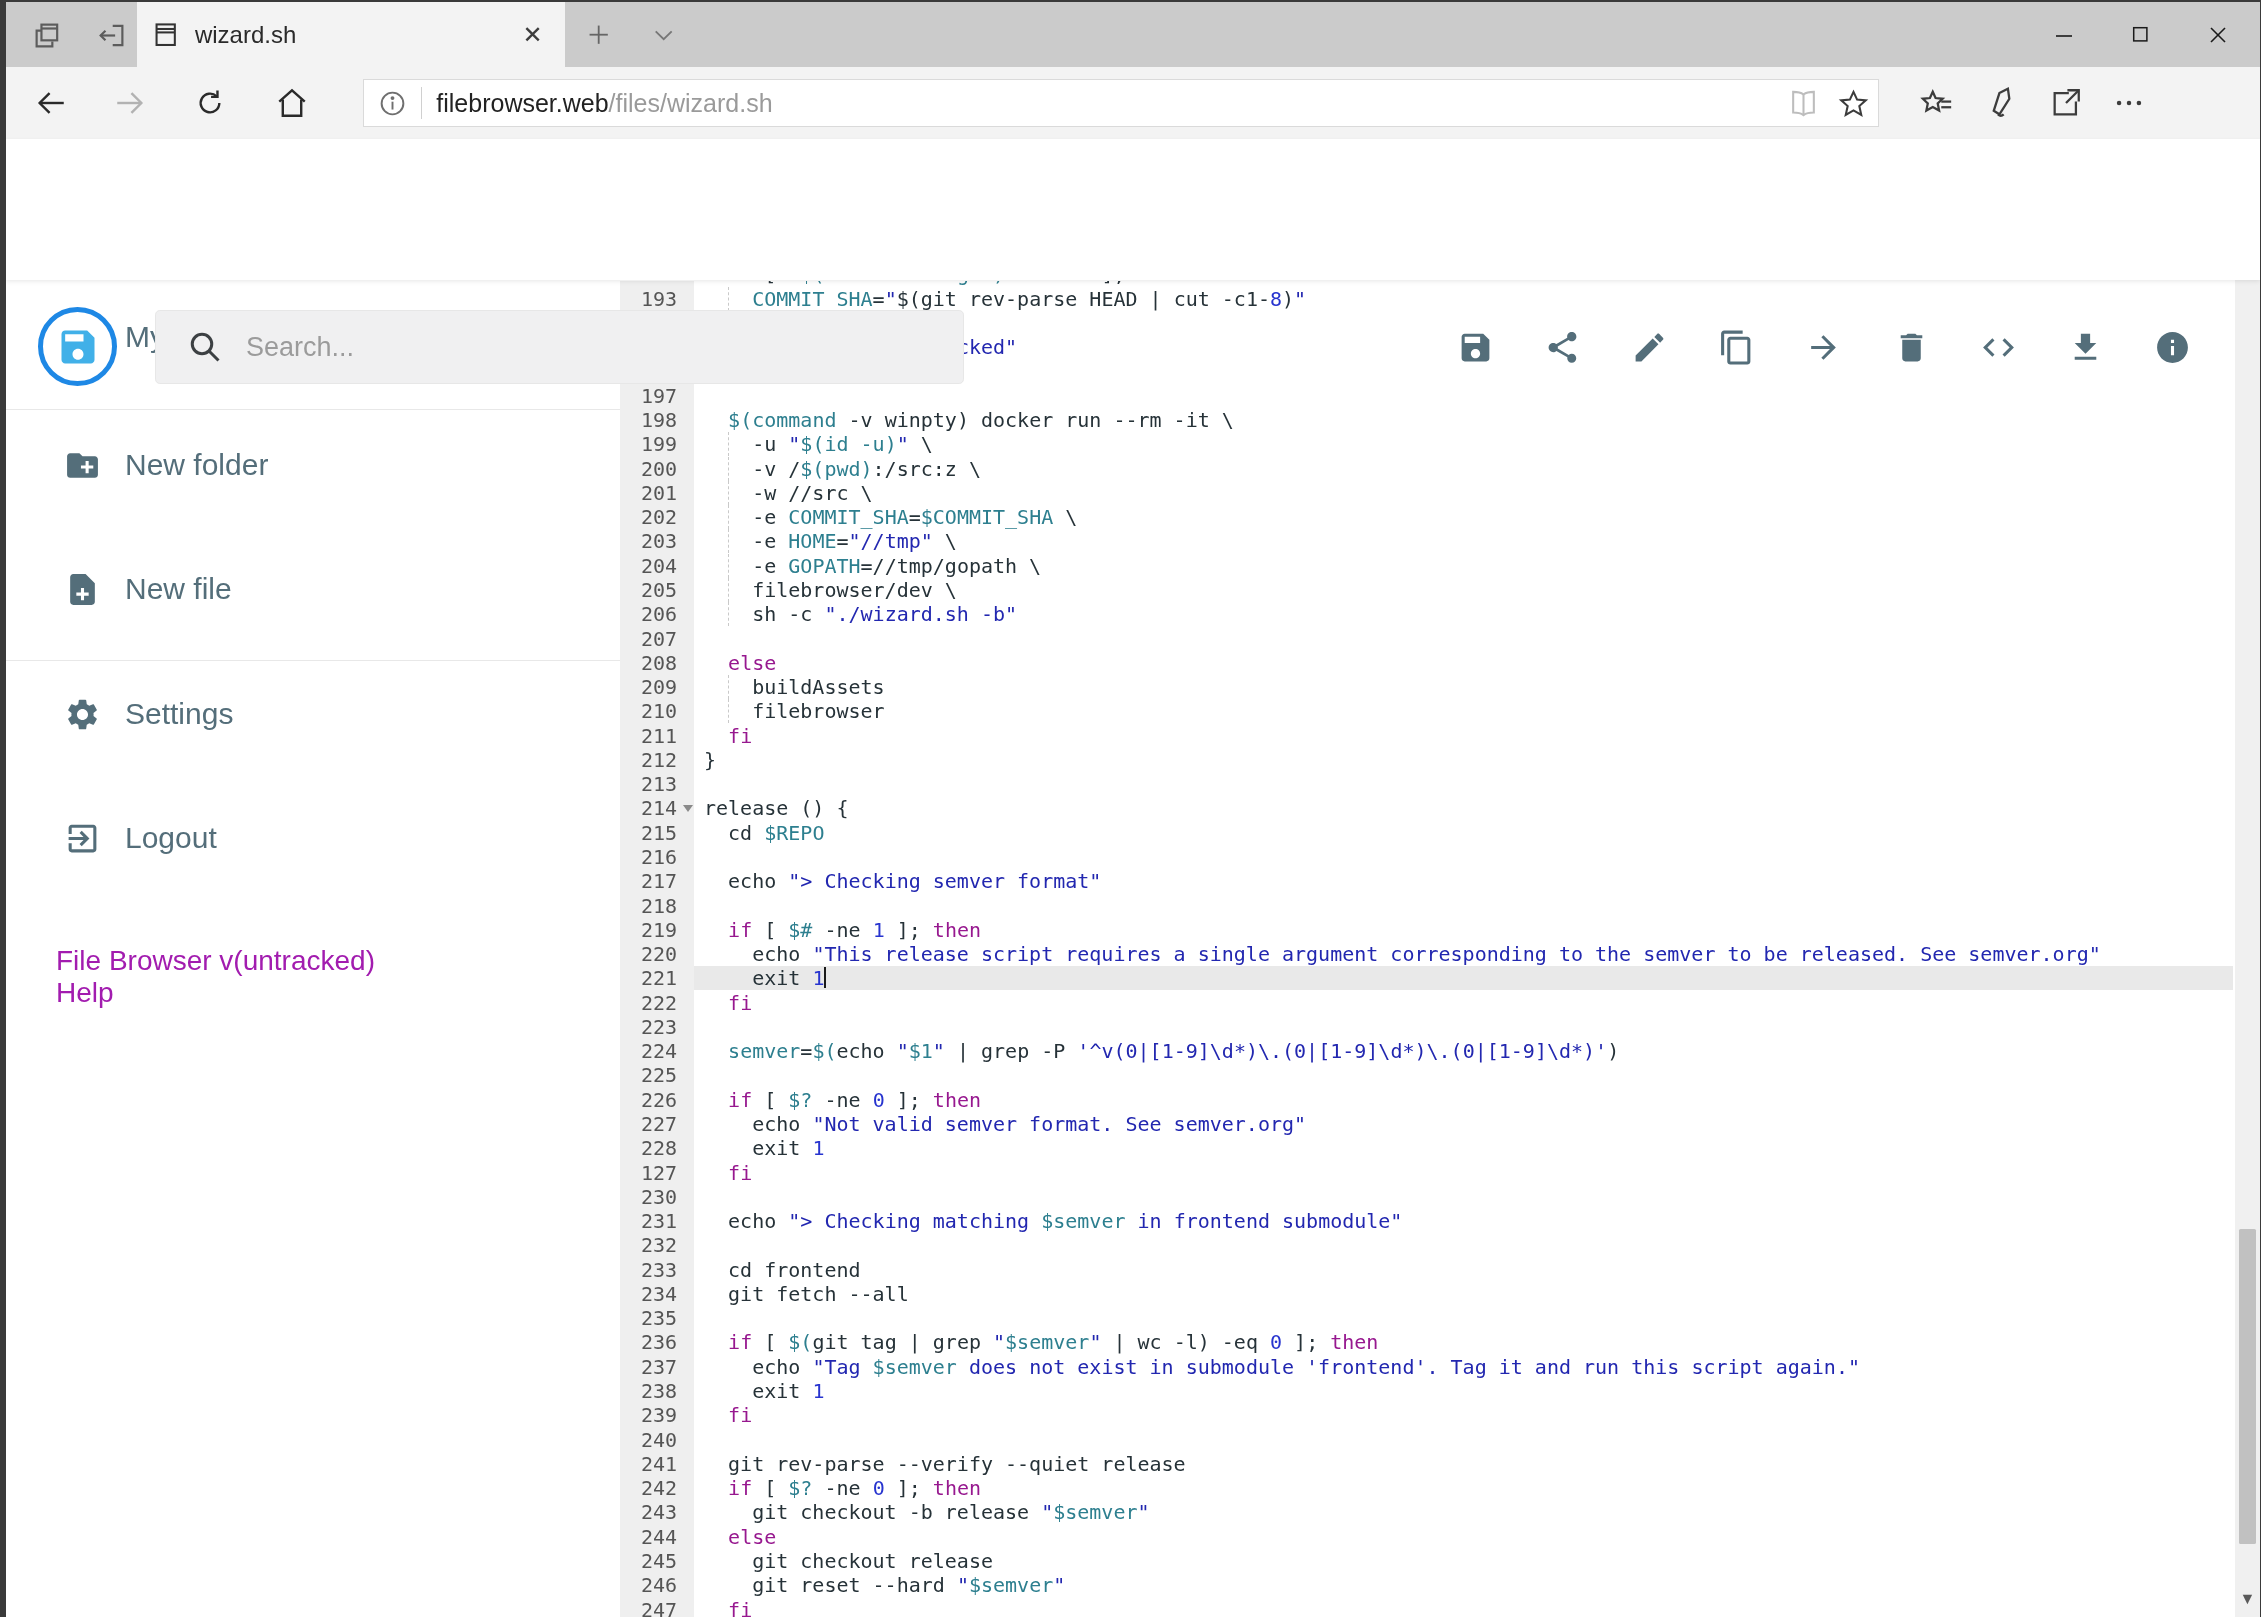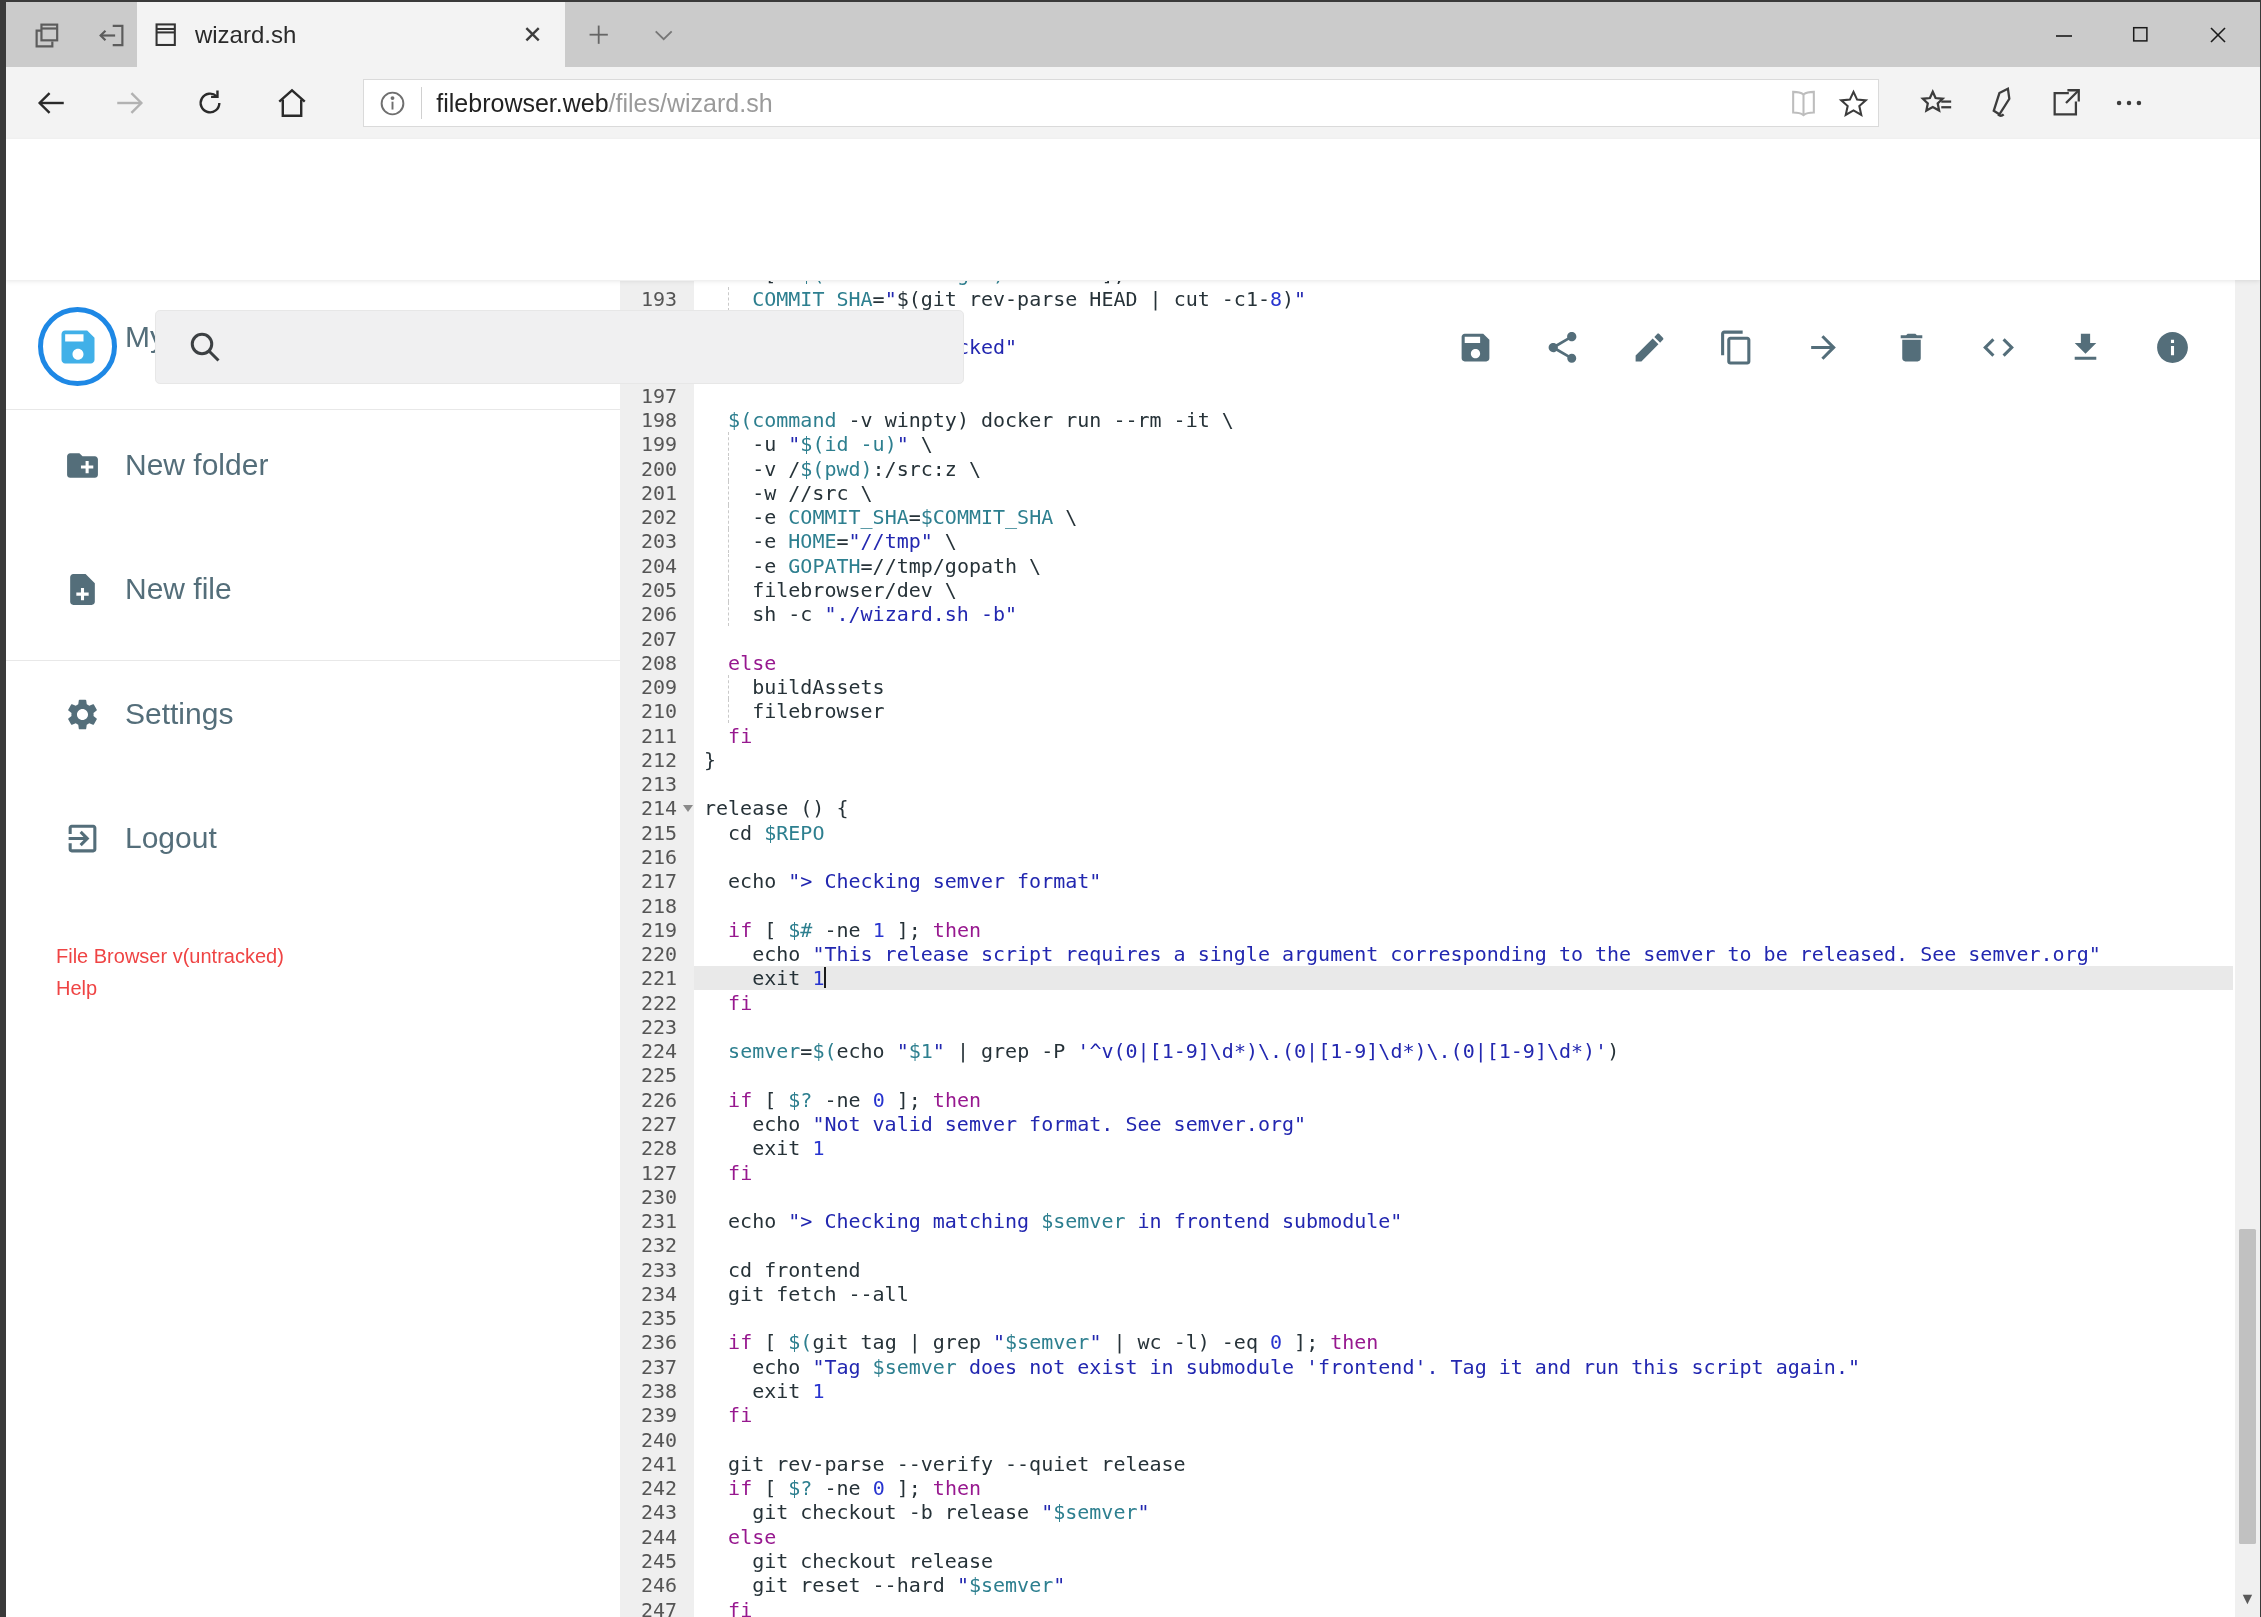--- a/index.html
+++ b/index.html
@@ -33,21 +33,21 @@
   .searchbox .mag{margin-left:31px;color:#3c4043;display:flex;}
   .searchbox input{border:none;background:transparent;outline:none;font-size:27px;color:#444;margin-left:21px;flex:1;font-family:"Liberation Sans",sans-serif;}
   .searchbox input::placeholder{color:#9b9b9b;}
   .hact{position:absolute;top:186px;width:45px;height:45px;display:flex;align-items:center;justify-content:center;color:#546e7a;}
   
   .sidebar{position:absolute;left:0;top:279px;width:614px;bottom:0;background:#fff;}
   .side-item{position:absolute;left:0;width:100%;height:74px;display:flex;align-items:center;color:#546e7a;}
   .side-item .ic{margin-left:58px;display:flex;}
   .side-item .lb{margin-left:24px;font-size:30px;}
   .side-div{position:absolute;left:0;width:100%;height:0.8px;background:#e8e8e8;}
-  .side-foot{position:absolute;left:50px;font-size:20px;color:#ef4444;}
+  .side-foot{position:absolute;left:50px;font-size:28px;color:#a21caf;}
   
   .editor{position:absolute;left:614px;top:279px;right:27px;bottom:0;background:#fff;overflow:hidden;
           font-family:"DejaVu Sans Mono",monospace;font-size:20px;line-height:24px;}
   .gutterbg{position:absolute;left:0;top:0;width:74px;height:100%;background:#efefef;}
   .line{position:absolute;left:0;right:0;height:24px;white-space:pre;}
   .line .hlband{position:absolute;left:74px;right:0;top:0;bottom:0;background:#e9e9e9;}
   .ln{position:absolute;left:0;top:0;width:57px;text-align:right;color:#555;}
   .code{position:absolute;left:84px;top:0;}
   .t-p{color:#263238}.t-k{color:#97188f}.t-s{color:#2227b0}.t-v{color:#2d7f8f}.t-n{color:#2734cf}
   .guide{position:absolute;left:108px;top:0;bottom:0;border-left:0.8px dashed #c9c9c9;}
@@ -211,20 +211,21 @@
       </svg>
     </div>
 
     <div class="searchbox">
       <span class="mag">
         <svg width="36" height="36" viewBox="0 0 24 24" fill="none" stroke="currentColor" stroke-width="2">
             <circle cx="10" cy="10" r="6.5"></circle>
             <line x1="15" y1="15" x2="21" y2="21"></line>
           </svg>
       </span>
+      <input type="text" placeholder="Search..." style="">
     </div>
 
     <div class="hact" style="left:1447px" title="Save">
       <svg width="37" height="37" viewBox="0 0 24 24" fill="currentColor" fill-rule="evenodd">
           <path d="M17 3H5c-1.11 0-2 .9-2 2v14c0 1.1.89 2 2 2h14c1.1 0 2-.9 2-2V7l-4-4zm-5 16c-1.66 0-3-1.34-3-3s1.34-3 3-3 3 1.34 3 3-1.34 3-3 3zm3-10H5V5h10v4z"></path>
         </svg>
     </div>
     <div class="hact" style="left:1534px" title="Share">
       <svg width="37" height="37" viewBox="0 0 24 24" fill="currentColor">
           <path d="M18 16.08c-.76 0-1.44.3-1.96.77L8.91 12.7c.05-.23.09-.46.09-.7s-.04-.47-.09-.7l7.05-4.11c.54.5 1.25.81 2.04.81 1.66 0 3-1.34 3-3s-1.34-3-3-3-3 1.34-3 3c0 .24.04.47.09.7L8.04 9.81C7.5 9.31 6.79 9 6 9c-1.66 0-3 1.34-3 3s1.34 3 3 3c.79 0 1.5-.31 2.04-.81l7.12 4.16c-.05.21-.08.43-.08.65 0 1.61 1.31 2.92 2.92 2.92s2.92-1.31 2.92-2.92-1.31-2.92-2.92-2.92z"></path>

